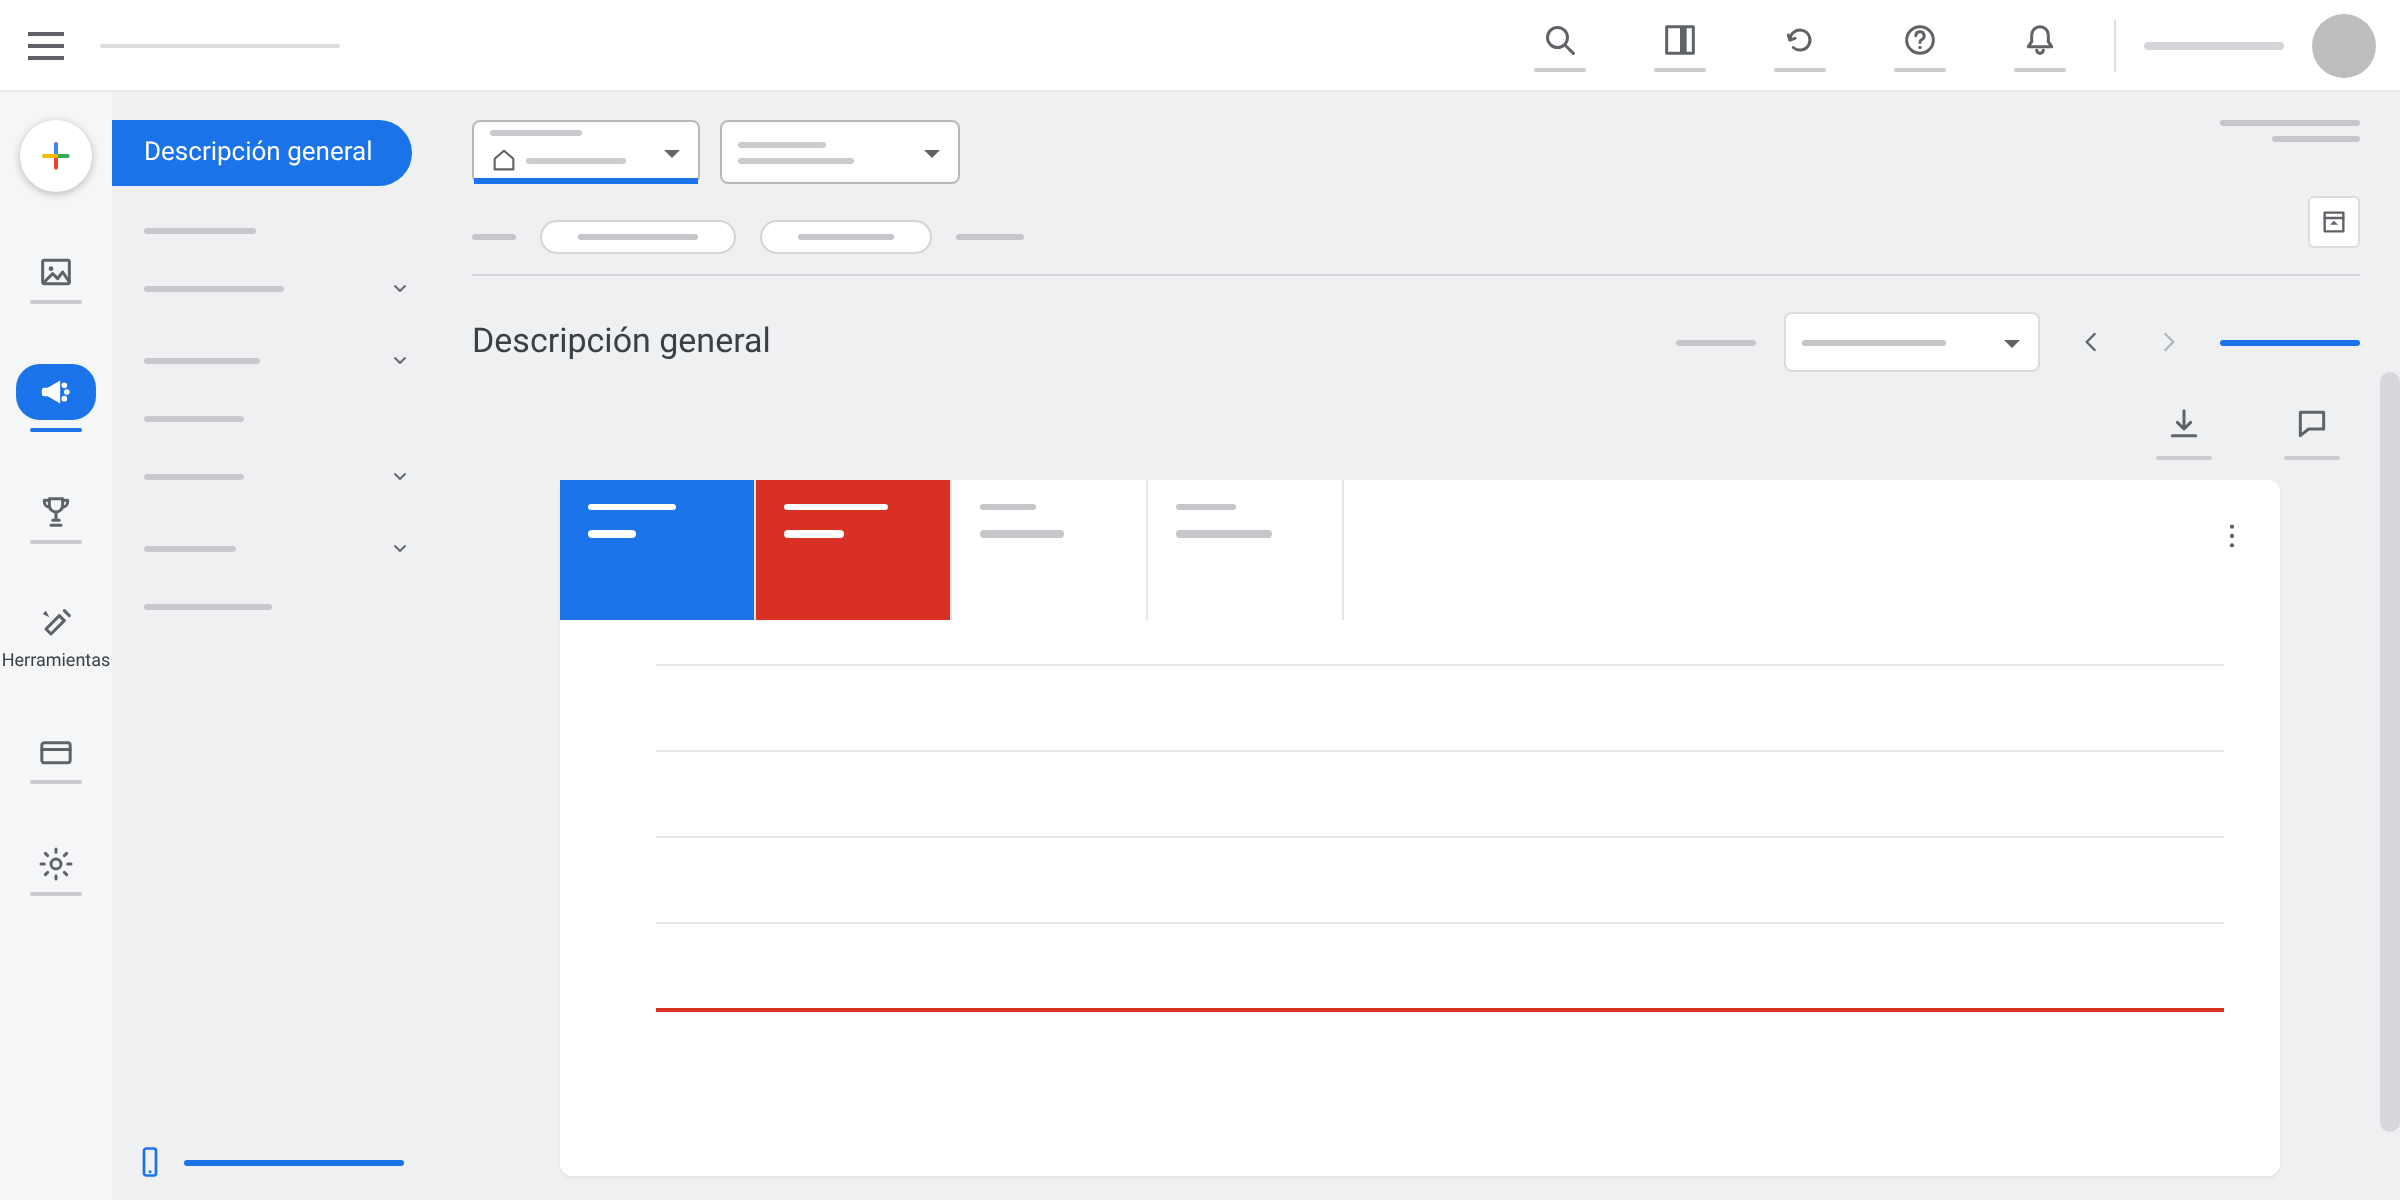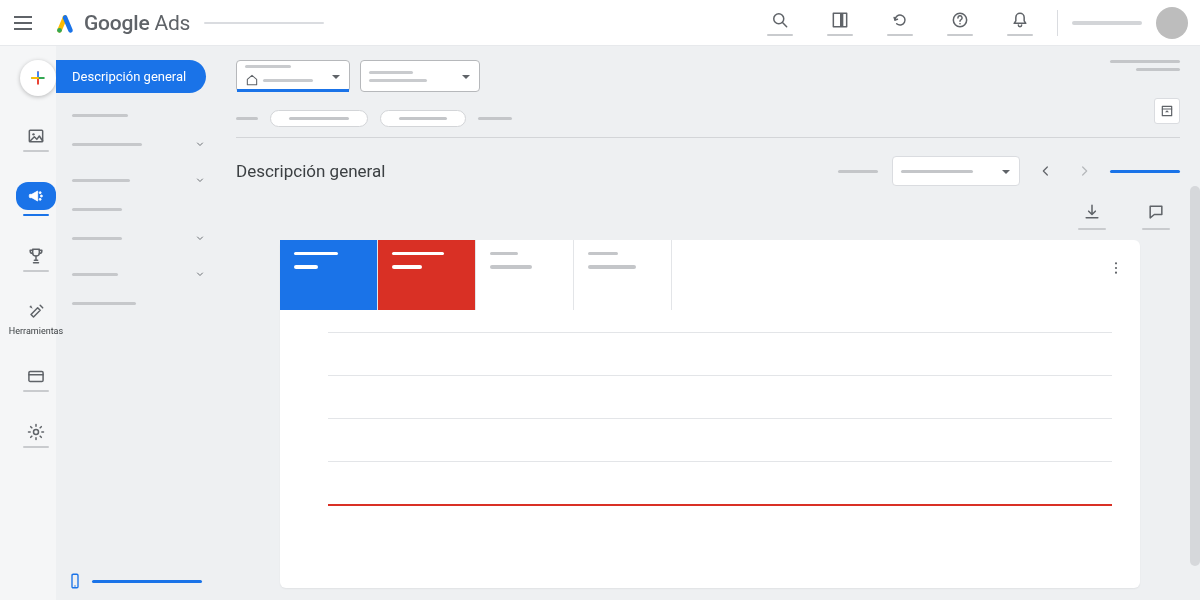--- a/index.html
+++ b/index.html
@@ -21,21 +21,21 @@
 
   .header-tools { margin-left: auto; display: flex; align-items: center; gap: 14px; }
   .tool { width: 46px; display: flex; flex-direction: column; align-items: center; gap: 4px; cursor: pointer; }
   .tool svg { width: 20px; height: 20px; }
   .tool .lbl { width: 26px; height: 2px; background: #c9cbce; border-radius: 2px; }
   .pipe { width: 1px; height: 26px; background: #dadce0; }
   .header-right-text { width: 70px; height: 4px; background: #d3d5d8; border-radius: 2px; }
   .avatar { width: 32px; height: 32px; border-radius: 50%; background: #bdbdbd; }
 
   
-  .rail { position: absolute; left: 0; top: 46px; bottom: 0; width: 56px; background: #f5f6f7; display: flex; flex-direction: column; align-items: flex-end; padding-top: 14px; gap: 18px; }
+  .rail { position: absolute; left: 0; top: 46px; bottom: 0; width: 56px; background: #f5f6f7; display: flex; flex-direction: column; align-items: center; padding-top: 14px; gap: 18px; }
   .fab { width: 36px; height: 36px; border-radius: 50%; background: #fff; box-shadow: 0 1px 4px rgba(0,0,0,.25); display: flex; align-items: center; justify-content: center; cursor: pointer; margin-bottom: 6px; }
   .rail-item { width: 40px; display: flex; flex-direction: column; align-items: center; gap: 4px; cursor: pointer; padding: 6px 0; border-radius: 6px; }
   .rail-item svg { width: 20px; height: 20px; }
   .rail-item.active { position: relative; }
   .rail-item.active .chip { background: #1a73e8; border-radius: 12px; padding: 4px 10px; display: flex; align-items: center; justify-content: center; }
   .rail-item.active svg { fill: #fff; stroke: #fff; }
   .rail-underline { width: 26px; height: 2px; background: #c9cbce; border-radius: 2px; }
   .rail-item.active .rail-underline { background: #1a73e8; }
   .rail-caption { font-size: 9px; color: #3c4043; }
 
@@ -104,30 +104,20 @@
 </style>
 </head>
 <body>
 
 <div class="header">
   <div class="hamburger">
     <span></span>
       <span></span>
       <span></span>
   </div>
-  <div class="logo">
-    <div class="logo-mark">
-      <svg viewBox="0 0 24 24">
-          <path d="M6 20 L12 6" stroke="#fbbc04" stroke-width="5" stroke-linecap="round"></path>
-          <path d="M12 6 L18 20" stroke="#1a73e8" stroke-width="5" stroke-linecap="round"></path>
-          <circle cx="6" cy="20" r="2.6" fill="#34a853"></circle>
-        </svg>
-    </div>
-    <span class="logo-text"><b>Google</b> <span>Ads</span></span>
-  </div>
   <div class="header-account-line"></div>
 
   <div class="header-tools">
     <div class="tool">
       <svg viewBox="0 0 24 24">
           <circle cx="10.5" cy="10.5" r="6" class="stroke"></circle>
           <line x1="15" y1="15" x2="20" y2="20" class="stroke"></line>
         </svg>
       <div class="lbl"></div>
     </div>

